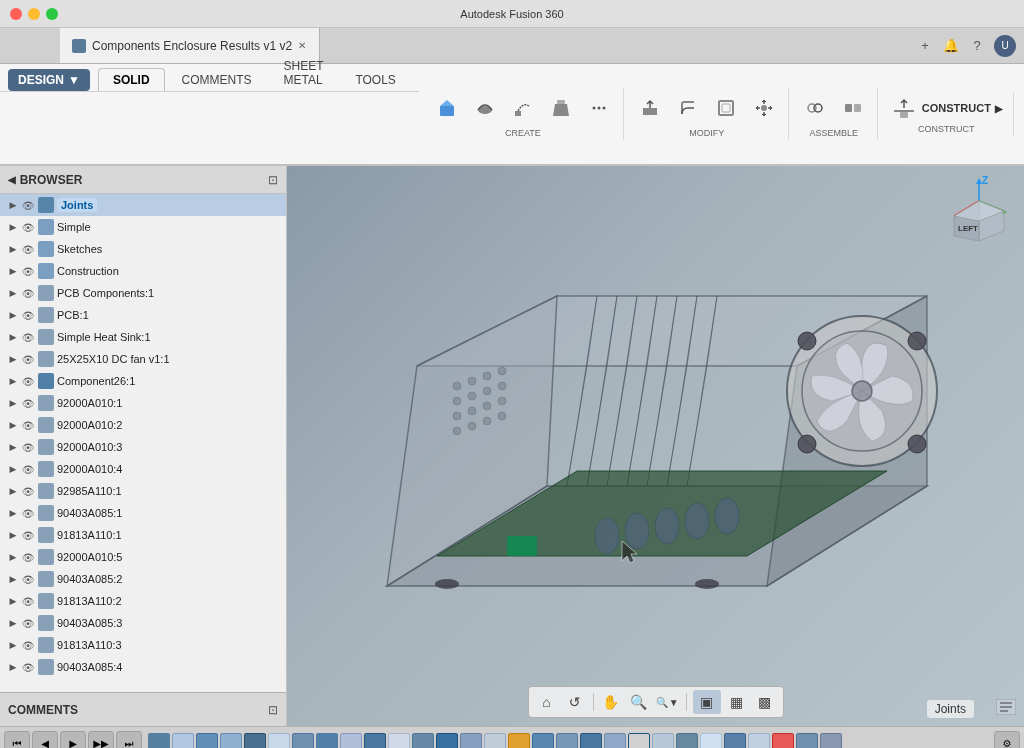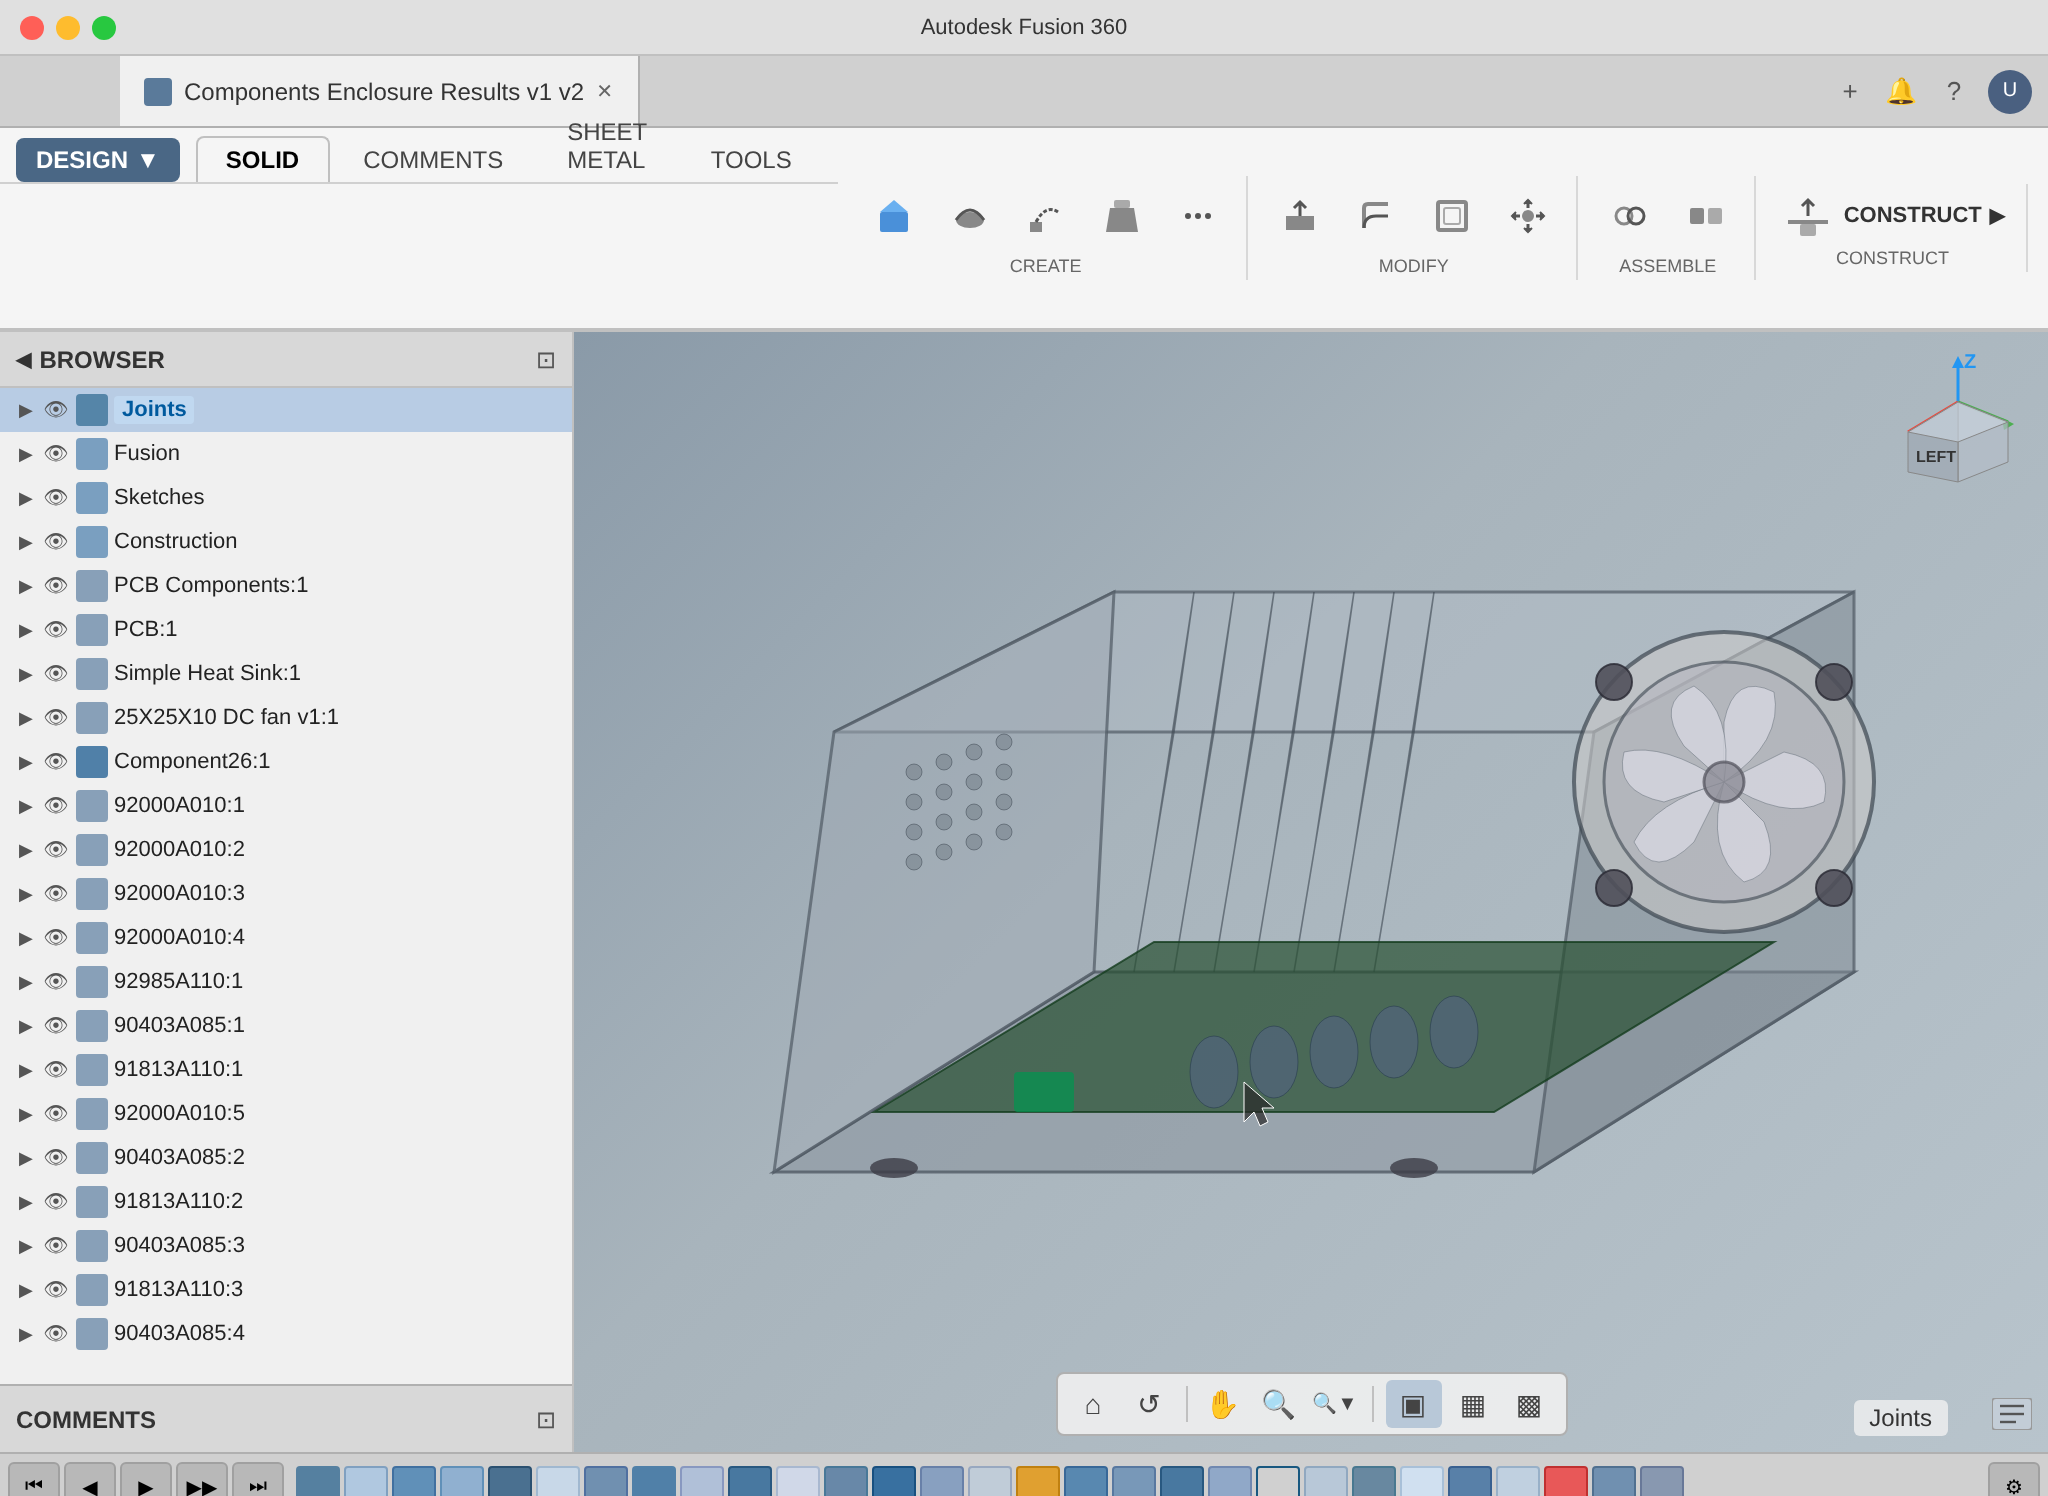--- a/index.html
+++ b/index.html
@@ -328,21 +328,21 @@
         <span class="bi-arrow">▶</span>
         <span class="bi-eye">👁</span>
         <span class="bi-icon bi-joint" style="background:#5585a8;"></span>
         <span class="bi-label bold">Joints</span>
       </div>
 
       <div class="browser-item">
         <span class="bi-arrow">▶</span>
         <span class="bi-eye">👁</span>
         <span class="bi-icon bi-folder" style="background:#7a9fc0;"></span>
-        <span class="bi-label">Fusion</span>
+        <span class="bi-label">Simple</span>
       </div>
 
       <div class="browser-item">
         <span class="bi-arrow">▶</span>
         <span class="bi-eye">👁</span>
         <span class="bi-icon bi-folder" style="background:#7a9fc0;"></span>
         <span class="bi-label">Sketches</span>
       </div>
 
       <div class="browser-item">

